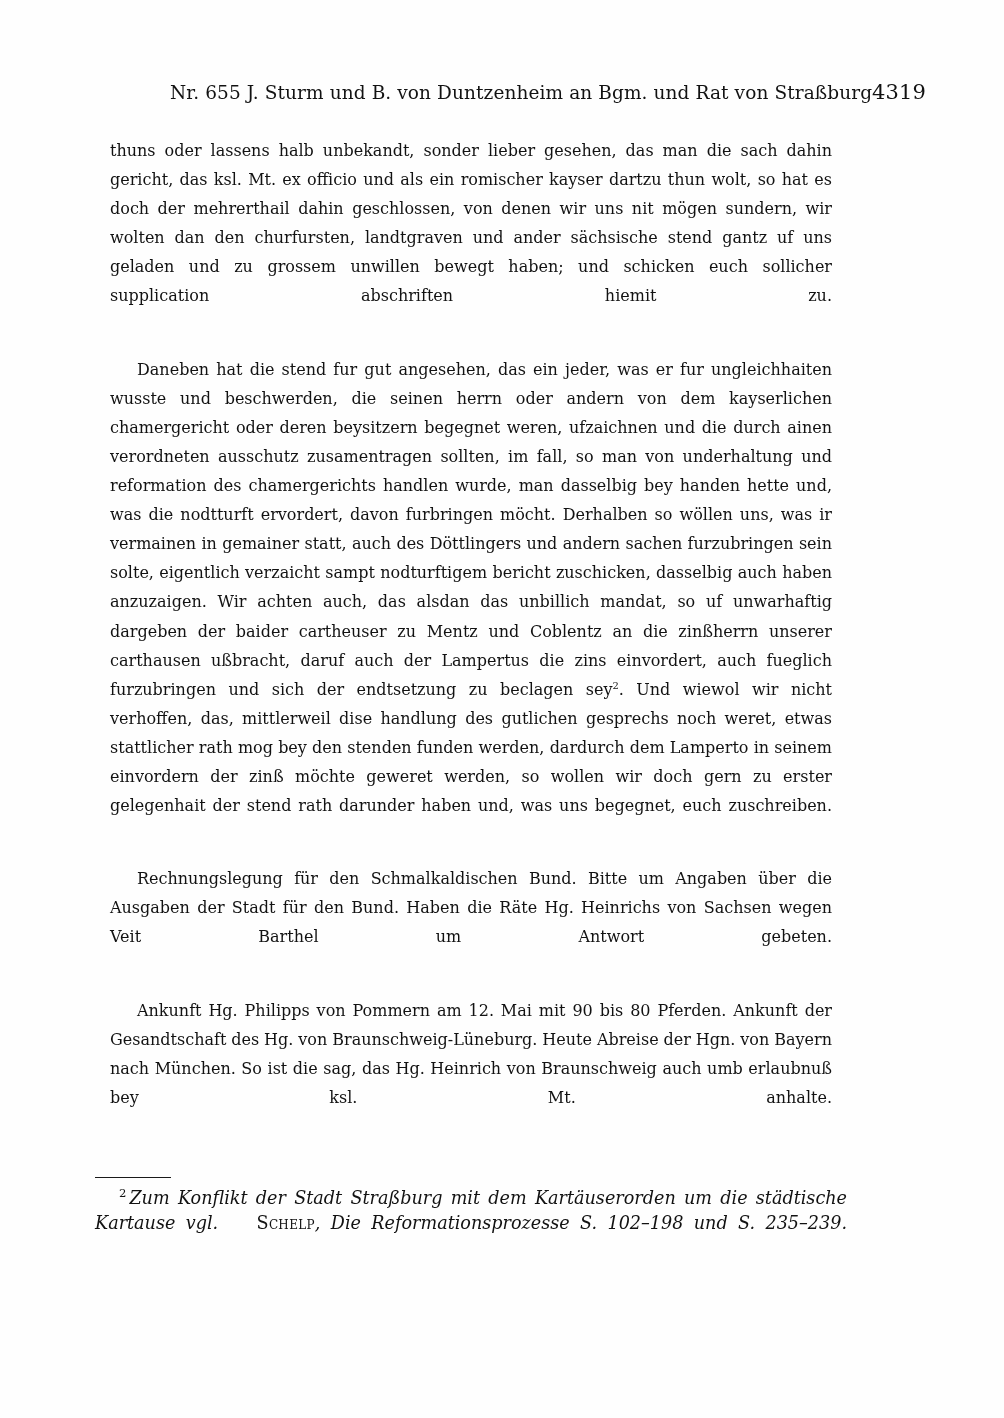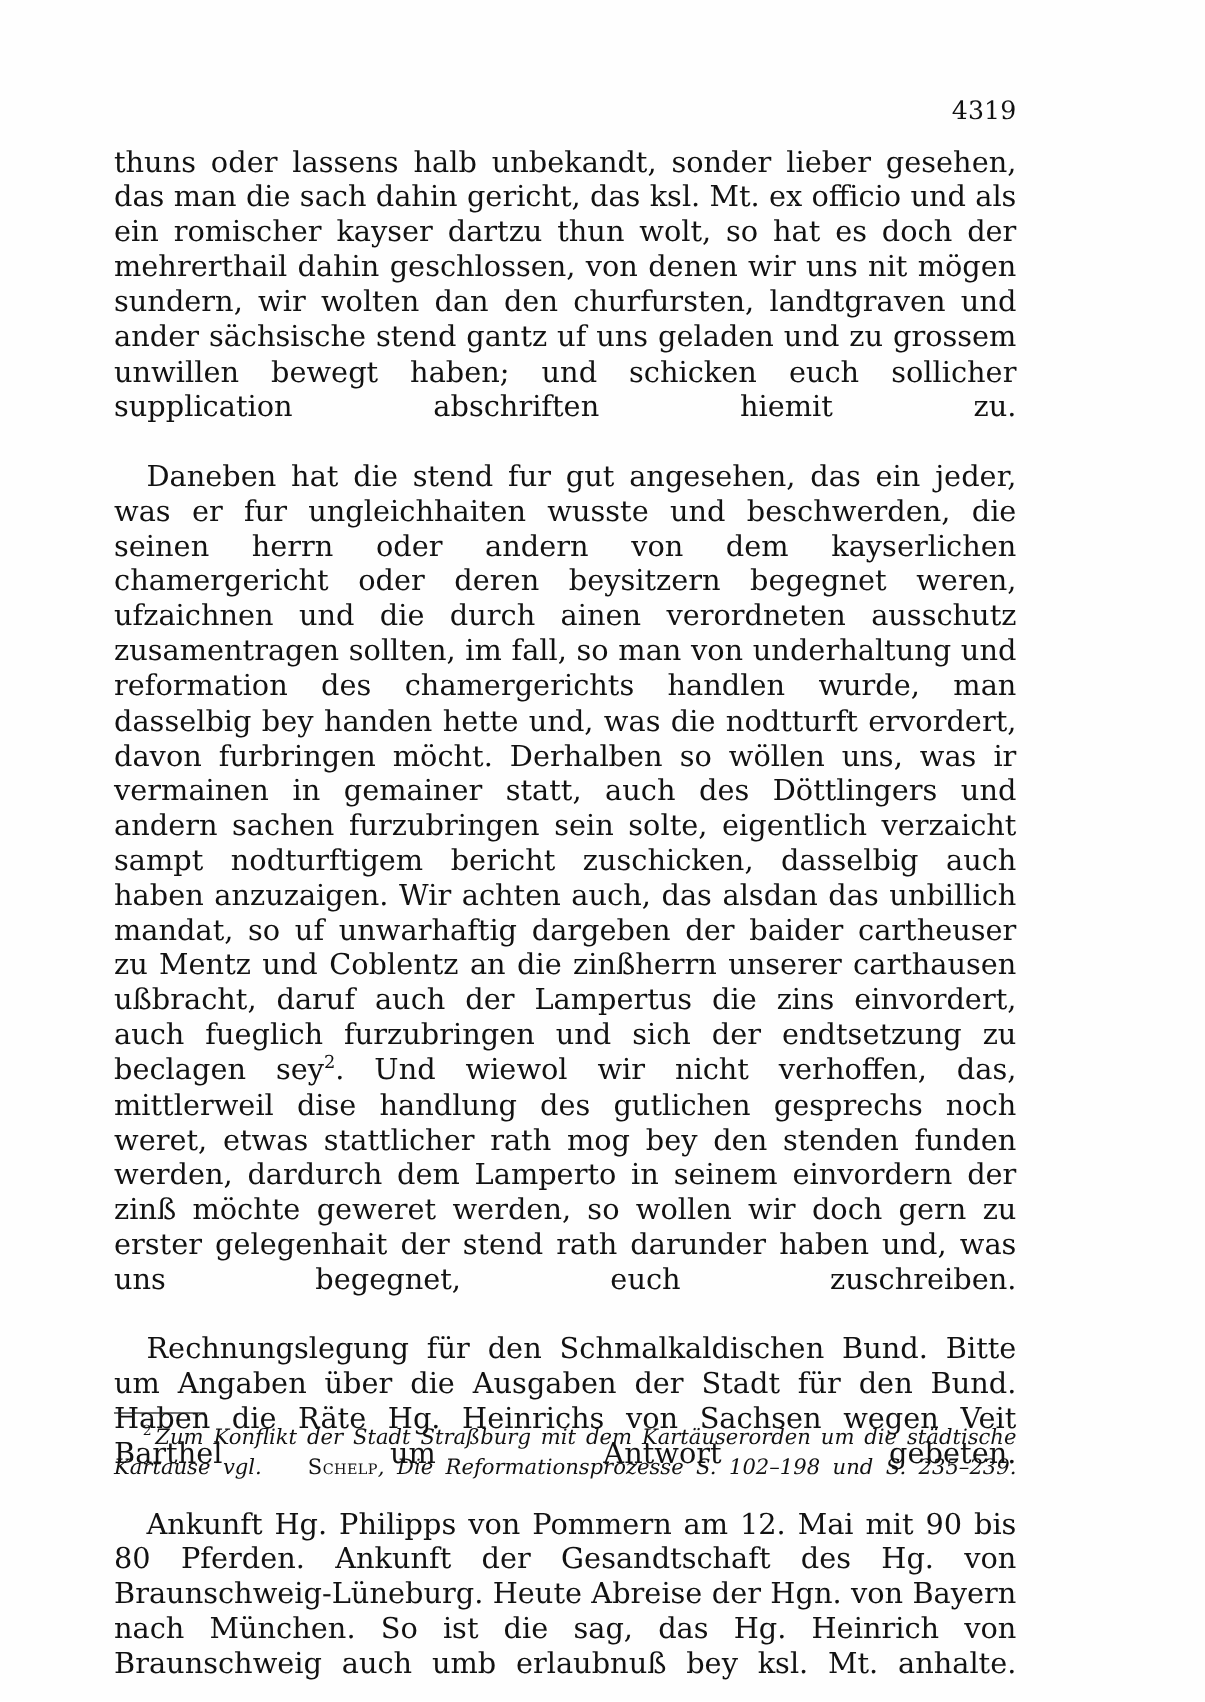--- a/index.html
+++ b/index.html
@@ -47,22 +47,22 @@
 
   
   .textblock {
     position: absolute;
     left: 95px;
     top: 121px;
     width: 752px;
   }
 
   p.para {
-    margin: 0;
-    font-size: 24px;
+    margin: 15px;
+    font-size: 16px;
     line-height: 29.1px;
     text-align: justify;
     text-justify: inter-word;
     hyphens: none;
     -webkit-hyphens: none;
     text-indent: 0;
     word-spacing: -0.2px;
   }
   p.indent { text-indent: 27px; }
   p.para:last-child { }
@@ -123,20 +123,21 @@
     letter-spacing: 0.3px;
     margin-left: 28px;
   }
 </style>
 </head>
 <body>
 
 <div class="page">
 
   <div class="running-head">
+    <span class="rh-title">Nr. 655 J. Sturm und B. von Duntzenheim an Bgm. und Rat von Straßburg</span>
     <span class="rh-folio">4319</span>
   </div>
 
   <div class="textblock">
 
     <p class="para"><span>thuns oder lassens halb unbekandt, sonder lieber gesehen, das man die sach dahin gericht, das ksl. Mt. ex officio und als ein romischer kayser dartzu thun wolt, so hat es doch der mehrerthail dahin geschlossen, von denen wir uns nit mögen sundern, wir wolten dan den churfursten, landtgraven und ander sächsische stend gantz uf uns geladen und zu grossem unwillen bewegt haben; und schicken euch sollicher supplication abschriften hiemit zu.</span></p>
 
     <p class="para indent"><span>Daneben hat die stend fur gut angesehen, das ein jeder, was er fur ungleichhaiten wusste und beschwerden, die seinen herrn oder andern von dem kayserlichen chamergericht oder deren beysitzern begegnet weren, ufzaichnen und die durch ainen verordneten ausschutz zusamentragen sollten, im fall, so man von underhaltung und reformation des chamergerichts handlen wurde, man dasselbig bey handen hette und, was die nodtturft ervordert, davon furbringen möcht. Derhalben so wöllen uns, was ir vermainen in gemainer statt, auch des Döttlingers und andern sachen furzubringen sein solte, eigentlich verzaicht sampt nodturftigem bericht zuschicken, dasselbig auch haben anzuzaigen. Wir achten auch, das alsdan das unbillich mandat, so uf unwarhaftig dargeben der baider cartheuser zu Mentz und Coblentz an die zinßherrn unserer carthausen ußbracht, daruf auch der Lampertus die zins einvordert, auch fueglich furzubringen und sich der endtsetzung zu beclagen sey</span><sup class="fn">2</sup><span>. Und wiewol wir nicht verhoffen, das, mittlerweil dise handlung des gutlichen gesprechs noch weret, etwas stattlicher rath mog bey den stenden funden werden, dardurch dem Lamperto in seinem einvordern der zinß möchte geweret werden, so wollen wir doch gern zu erster gelegenhait der stend rath darunder haben und, was uns begegnet, euch zuschreiben.</span></p>
 
     <p class="para indent"><span class="it">Rechnungslegung für den Schmalkaldischen Bund. Bitte um Angaben über die Ausgaben der Stadt für den Bund. Haben die Räte Hg. Heinrichs von Sachsen wegen Veit Barthel um Antwort gebeten.</span><span></span></p>

